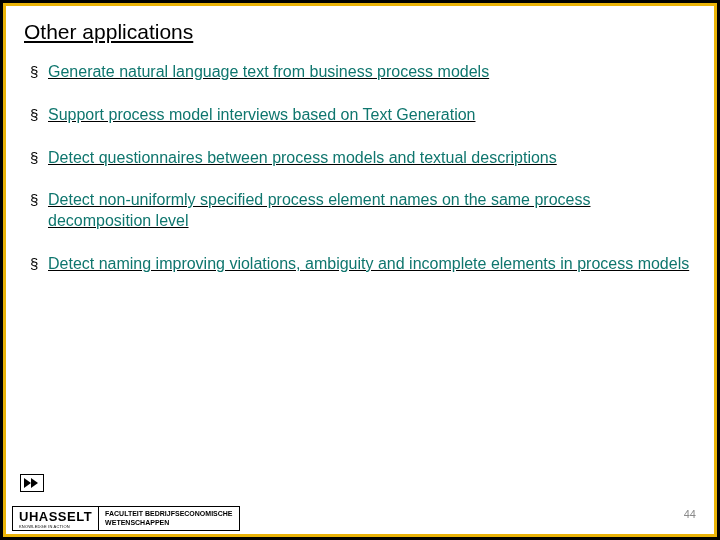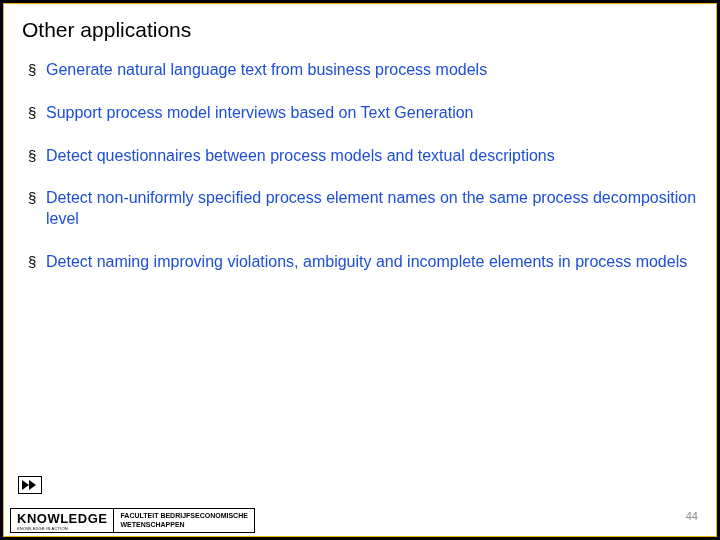--- a/index.html
+++ b/index.html
@@ -10,40 +10,41 @@
       background: #000;
       position: relative;
     }
     .slide {
       position: absolute;
       top: 3px;
       left: 3px;
       right: 3px;
       bottom: 3px;
       background: #fff;
-      border: 1px solid #eab308;
+      border: 3px solid #eab308;
       padding: 12px 18px 0 18px;
+      text-decoration: underline;
     }
     .title {
       font-size: 21px;
       font-weight: 400;
       color: #000;
       margin-bottom: 18px;
       margin-top: 2px;
     }
     .bullets {
       list-style: none;
     }
     .bullets li {
       position: relative;
       padding-left: 24px;
       margin-bottom: 22px;
       font-size: 16px;
       line-height: 1.3;
-      color: #1d4ed8;
+      color: #0f766e;
     }
     .bullets li::before {
       content: "§";
       position: absolute;
       left: 6px;
       top: 0;
       font-size: 15px;
       color: #000;
     }
     .footer {
@@ -124,21 +125,21 @@
 
   <div class="footer">
     <div class="skip-icon">
       <svg width="16" height="10" viewBox="0 0 16 10">
         <polygon points="0,0 7,5 0,10" fill="#000"></polygon>
         <polygon points="7,0 14,5 7,10" fill="#000"></polygon>
       </svg>
     </div>
     <div class="logo-block">
       <div class="uhasselt">
-        <div class="uhasselt-main">KNOWLEDGE</div>
+        <div class="uhasselt-main">UHASSELT</div>
         <div class="uhasselt-tag">KNOWLEDGE IN ACTION</div>
       </div>
       <div class="faculty">
         <div>FACULTEIT BEDRIJFSECONOMISCHE</div>
         <div>WETENSCHAPPEN</div>
       </div>
     </div>
     <div class="page-number">44</div>
   </div>
 </div>

